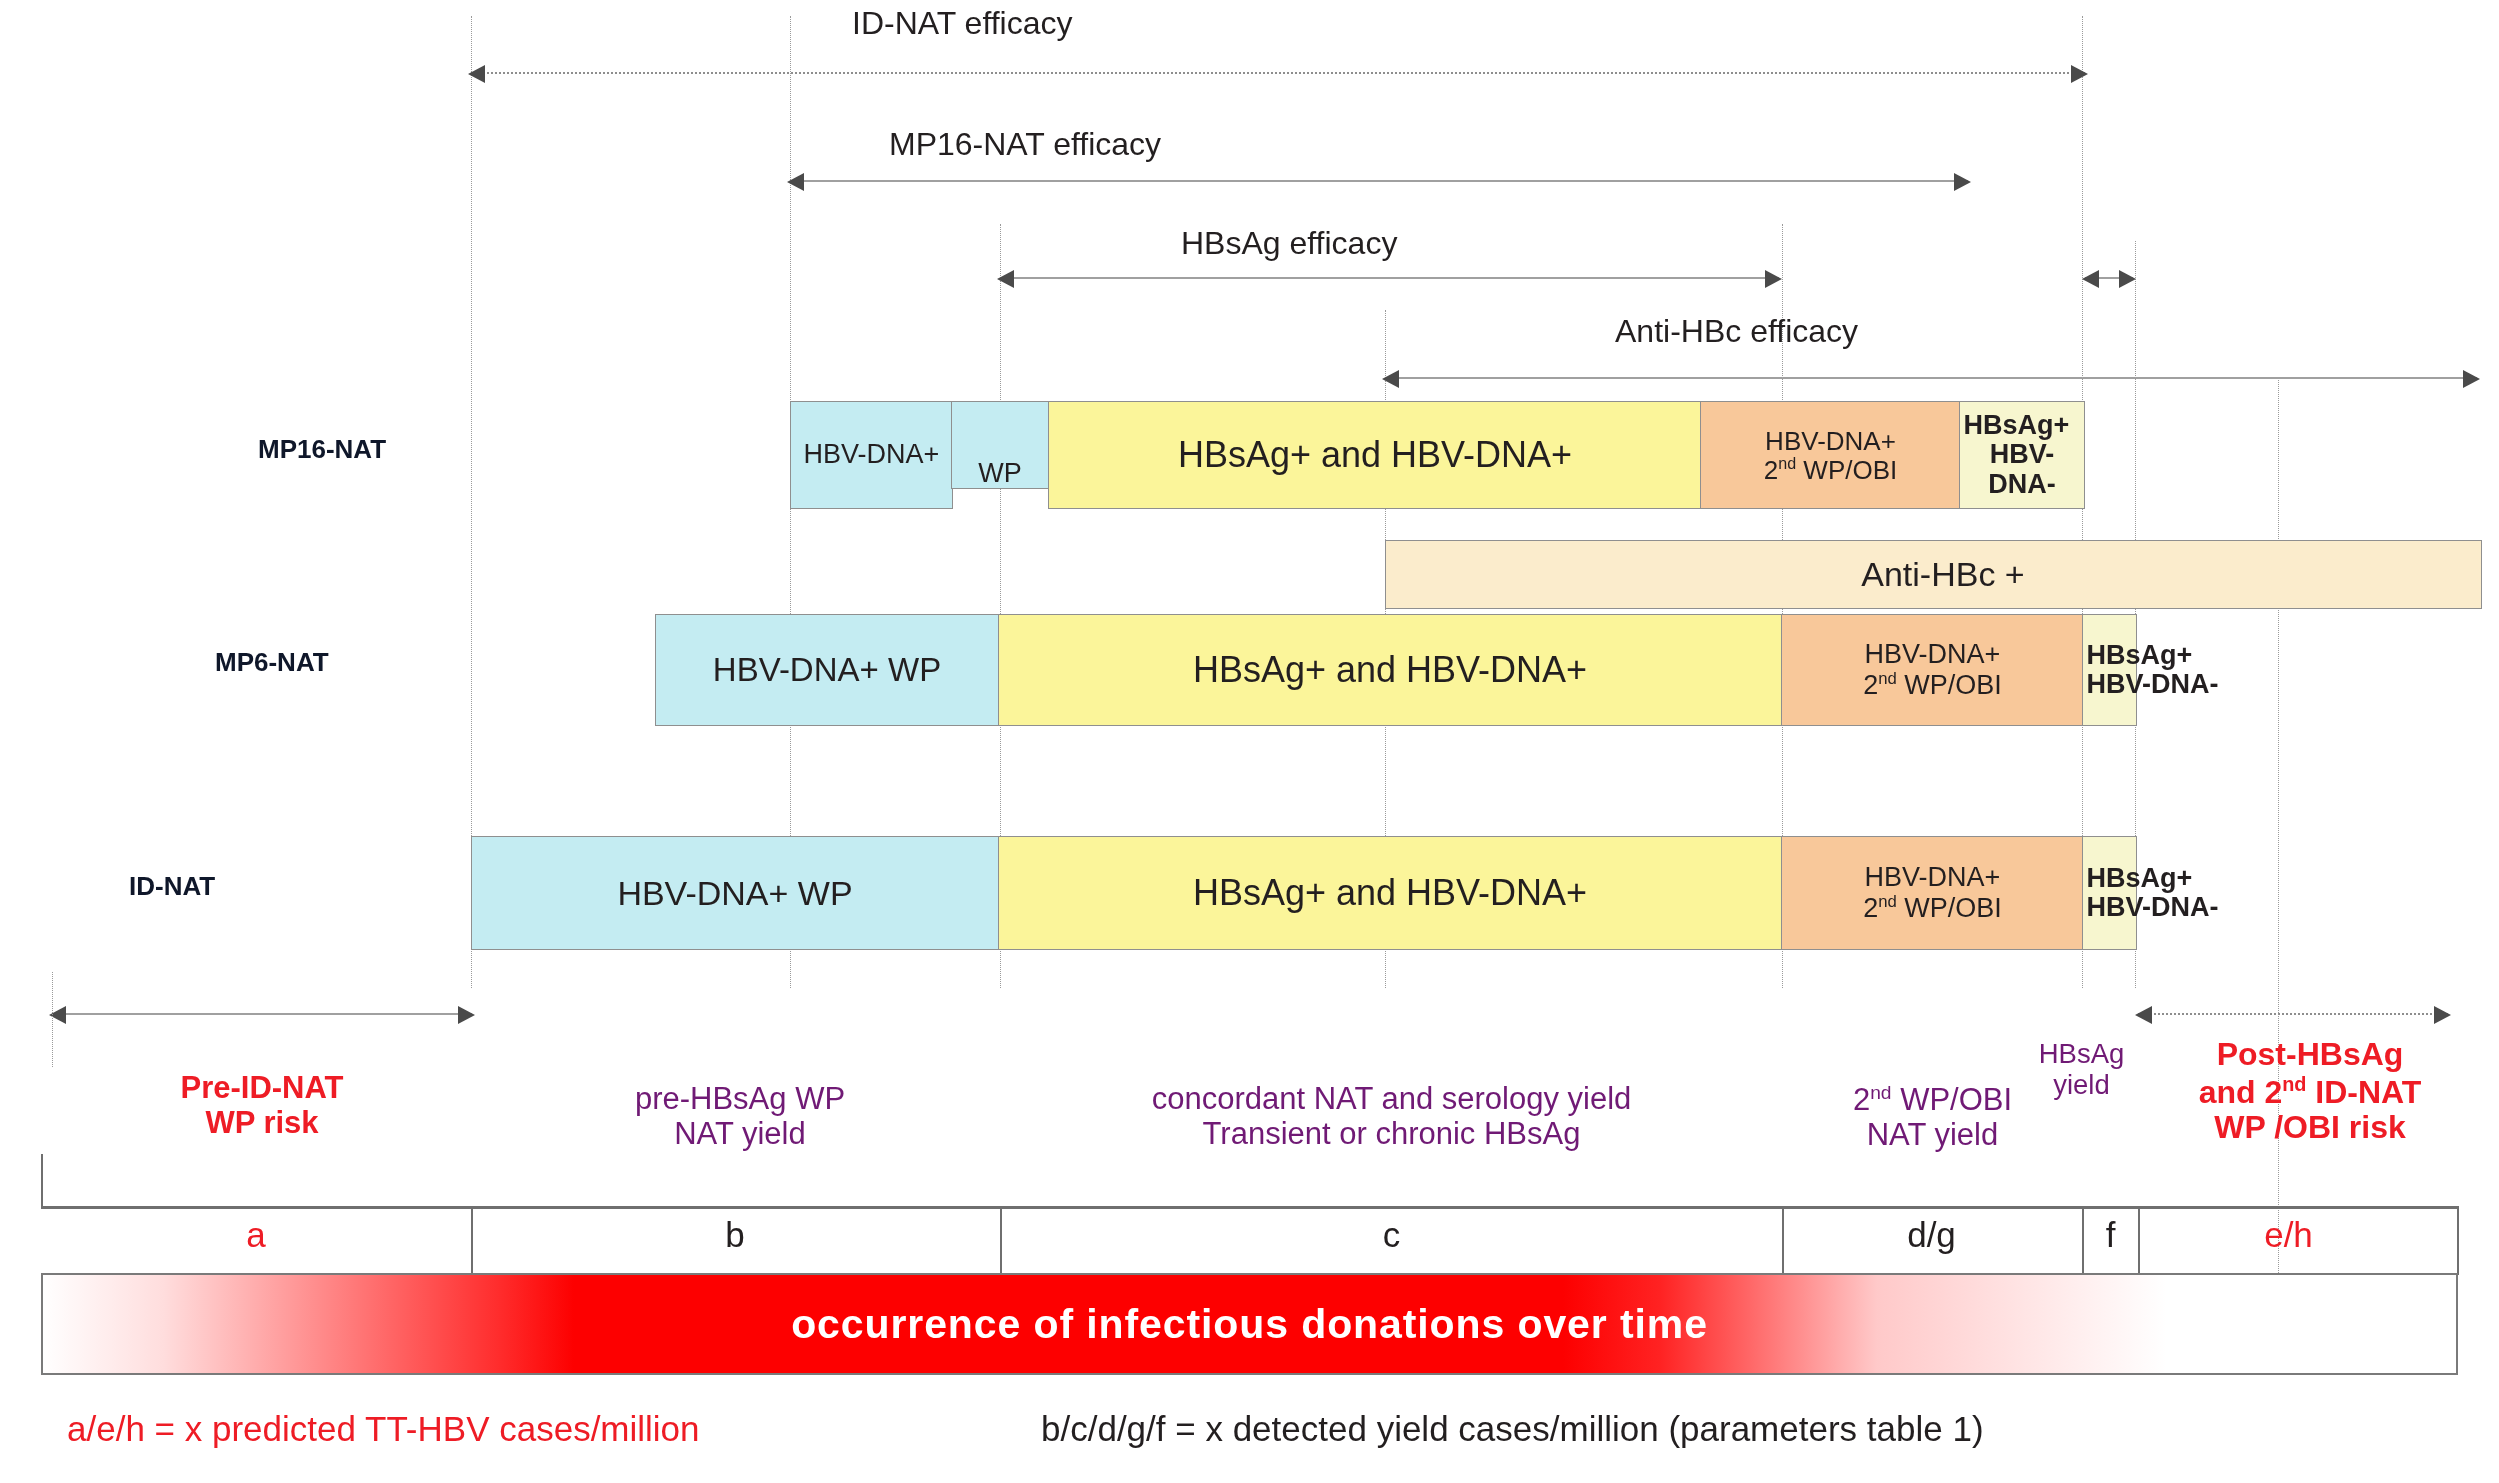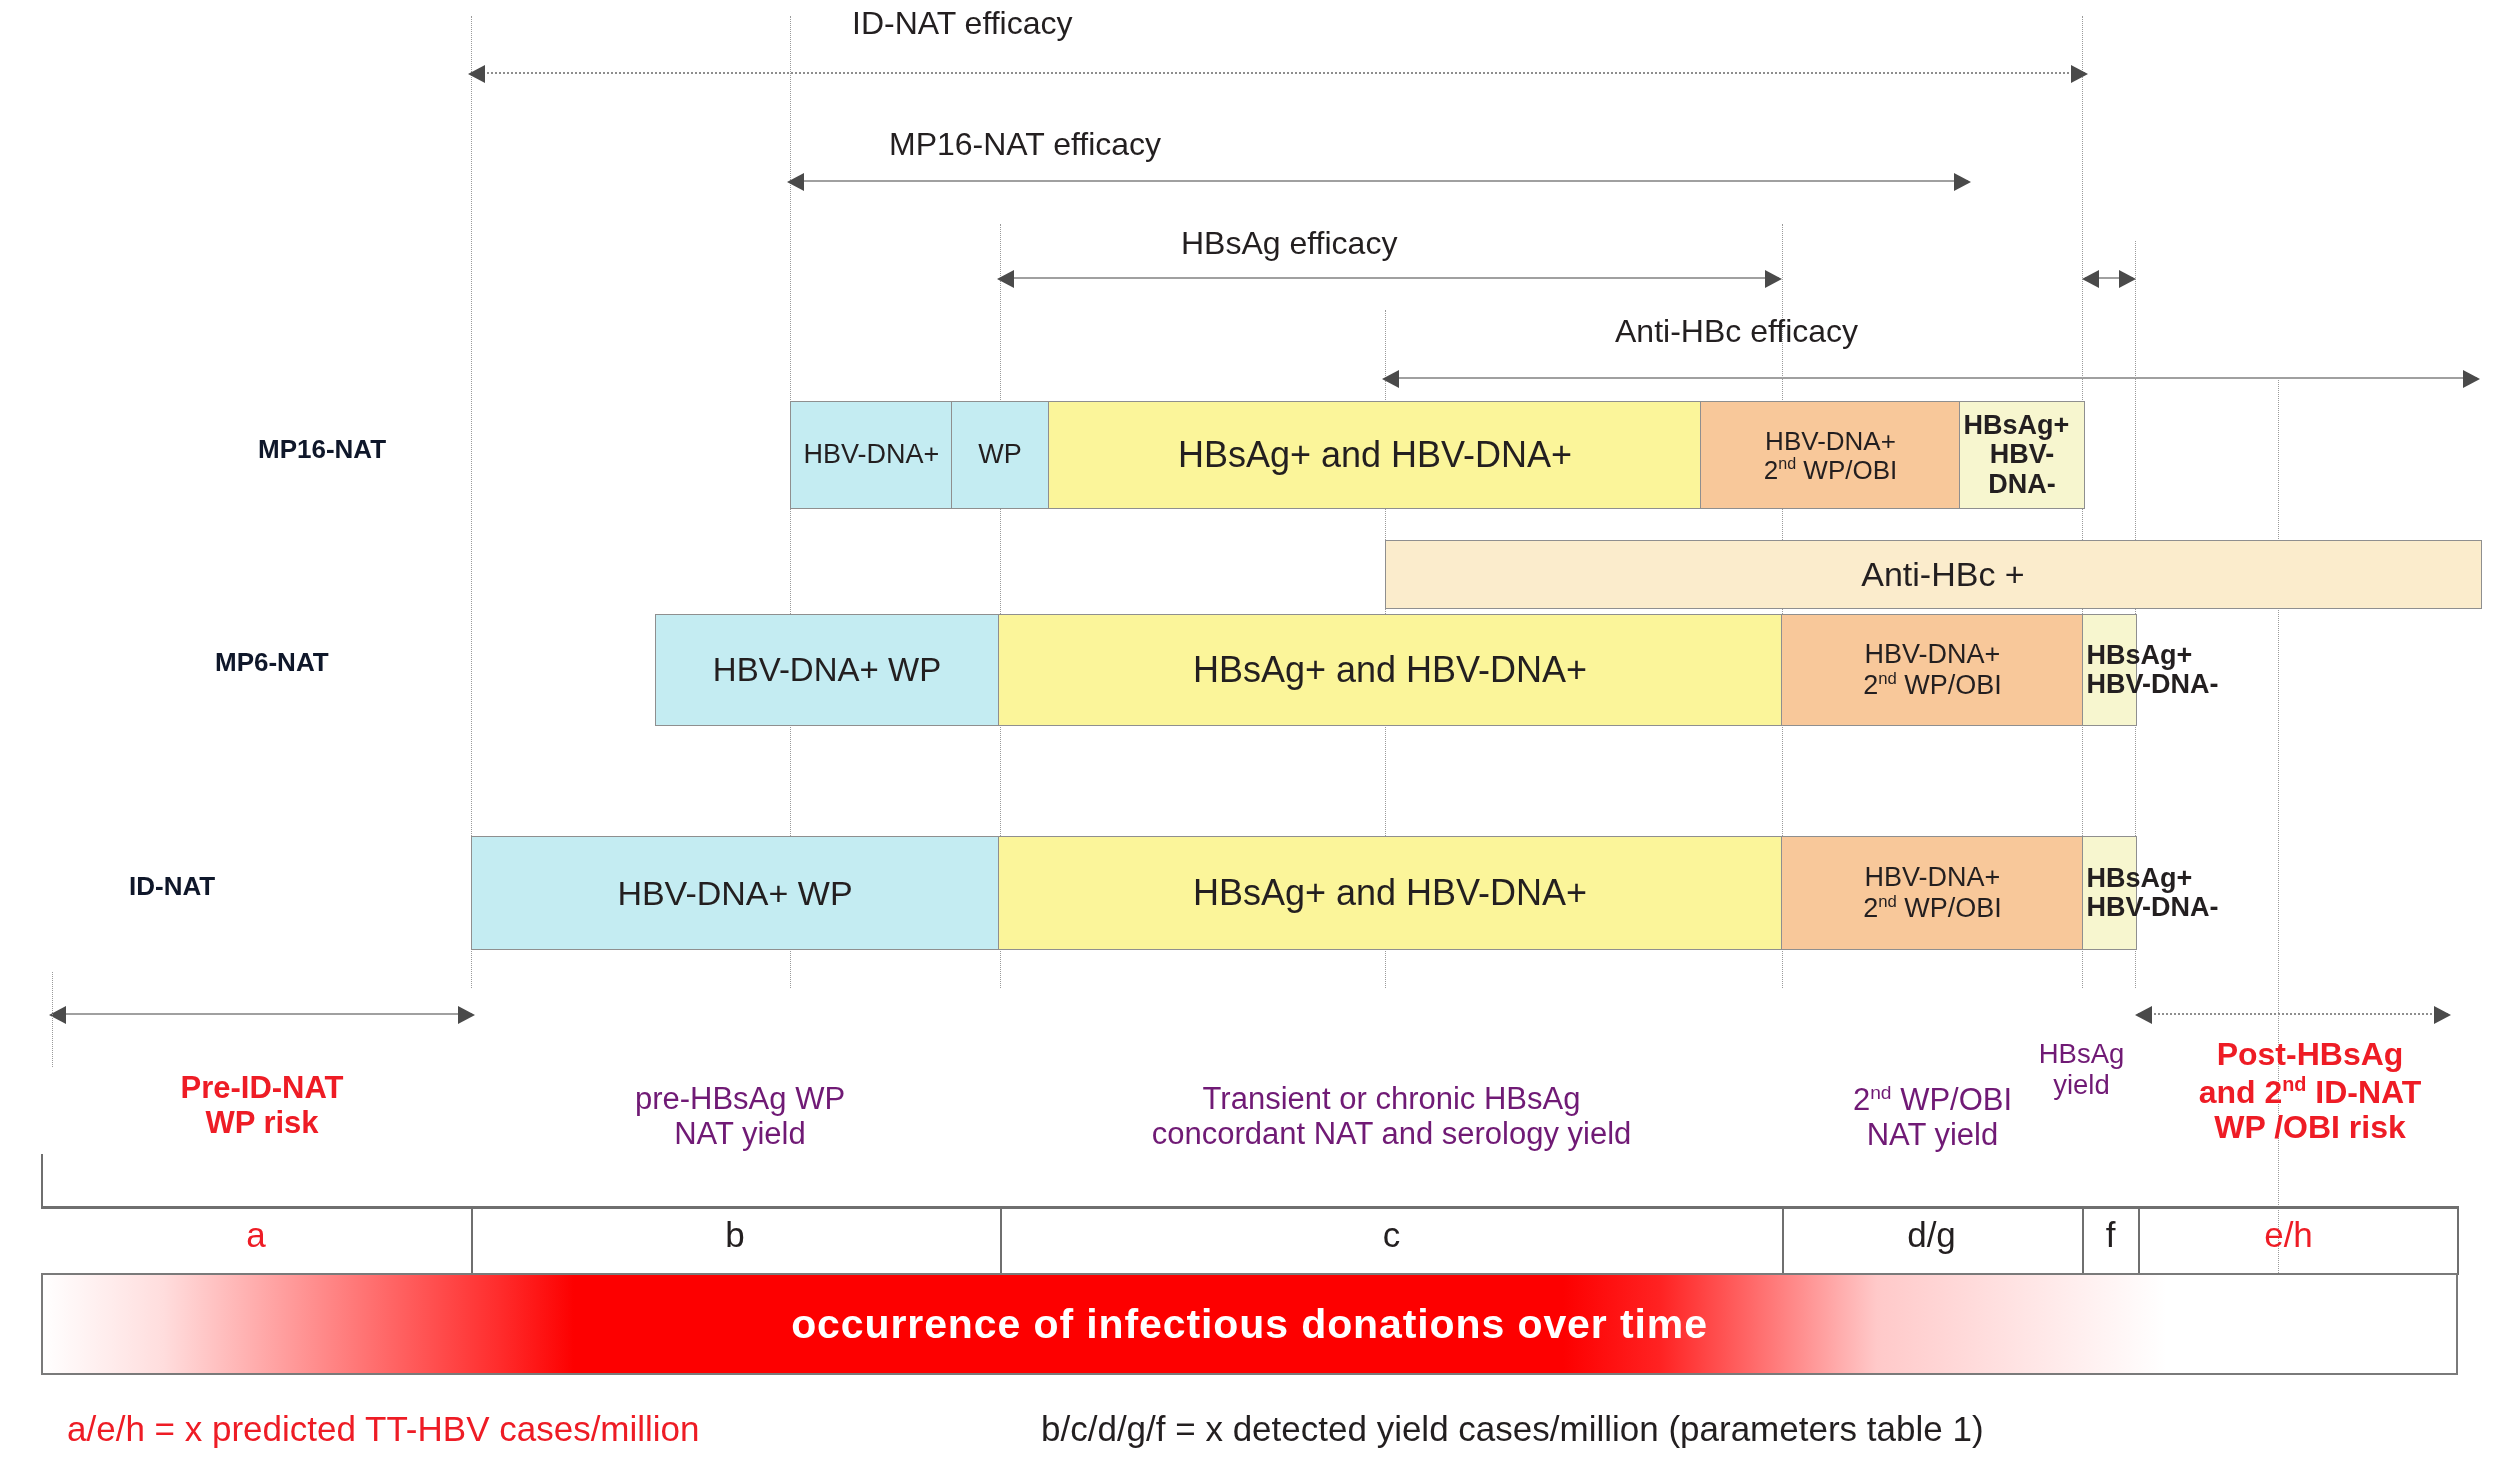--- a/index.html
+++ b/index.html
@@ -85,21 +85,21 @@
   <div class="arrowrow" style="left:1385px;top:377px;width:1092px;">
     <span class="head l"></span>
     <span class="head r"></span>
   </div>
 
   <div class="rowlabel" style="left:258px;top:434px;width:516px;">MP16-NAT</div>
 
   <div class="seg cyan" style="left:790px;top:401px;width:163px;height:108px;font-size:27px;">
     <span>HBV-DNA+</span>
   </div>
-  <div class="seg cyan" style="left:951px;top:401px;width:98px;height:108px;font-size:27px;">
+  <div class="seg cyan" style="left:951px;top:401px;width:98px;height:88px;font-size:27px;align-items:flex-end;">
     <span>WP</span>
   </div>
   <div class="seg yellow" style="left:1048px;top:401px;width:654px;height:108px;font-size:36px;">
     <span>HBsAg+ and HBV-DNA+</span>
   </div>
   <div class="seg orange" style="left:1700px;top:401px;width:261px;height:108px;font-size:26px;flex-direction:column;">
     <span>HBV-DNA+</span>
     <span>2<sup>nd</sup> WP/OBI</span>
   </div>
   <div class="seg cream" style="left:1959px;top:401px;width:126px;height:108px;font-size:27px;flex-direction:column;align-items:flex-start;">
@@ -160,22 +160,22 @@
     <div>Pre-ID-NAT</div>
     <div>WP risk</div>
   </div>
 
   <div class="zonelabel" style="left:482px;top:1082px;width:516px;">
     <div>pre-HBsAg WP</div>
     <div>NAT yield</div>
   </div>
 
   <div class="zonelabel" style="left:1000px;top:1082px;width:783px;">
+    <div>concordant NAT and serology yield</div>
     <div>Transient or chronic HBsAg</div>
-    <div>concordant NAT and serology yield</div>
   </div>
 
   <div class="zonelabel" style="left:1782px;top:1082px;width:301px;">
     <div>2<sup>nd</sup> WP/OBI</div>
     <div>NAT yield</div>
   </div>
 
   <div class="zonelabel" style="left:2017px;top:1039px;width:129px;font-size:27.5px;">
     <div>HBsAg</div>
     <div>yield</div>

